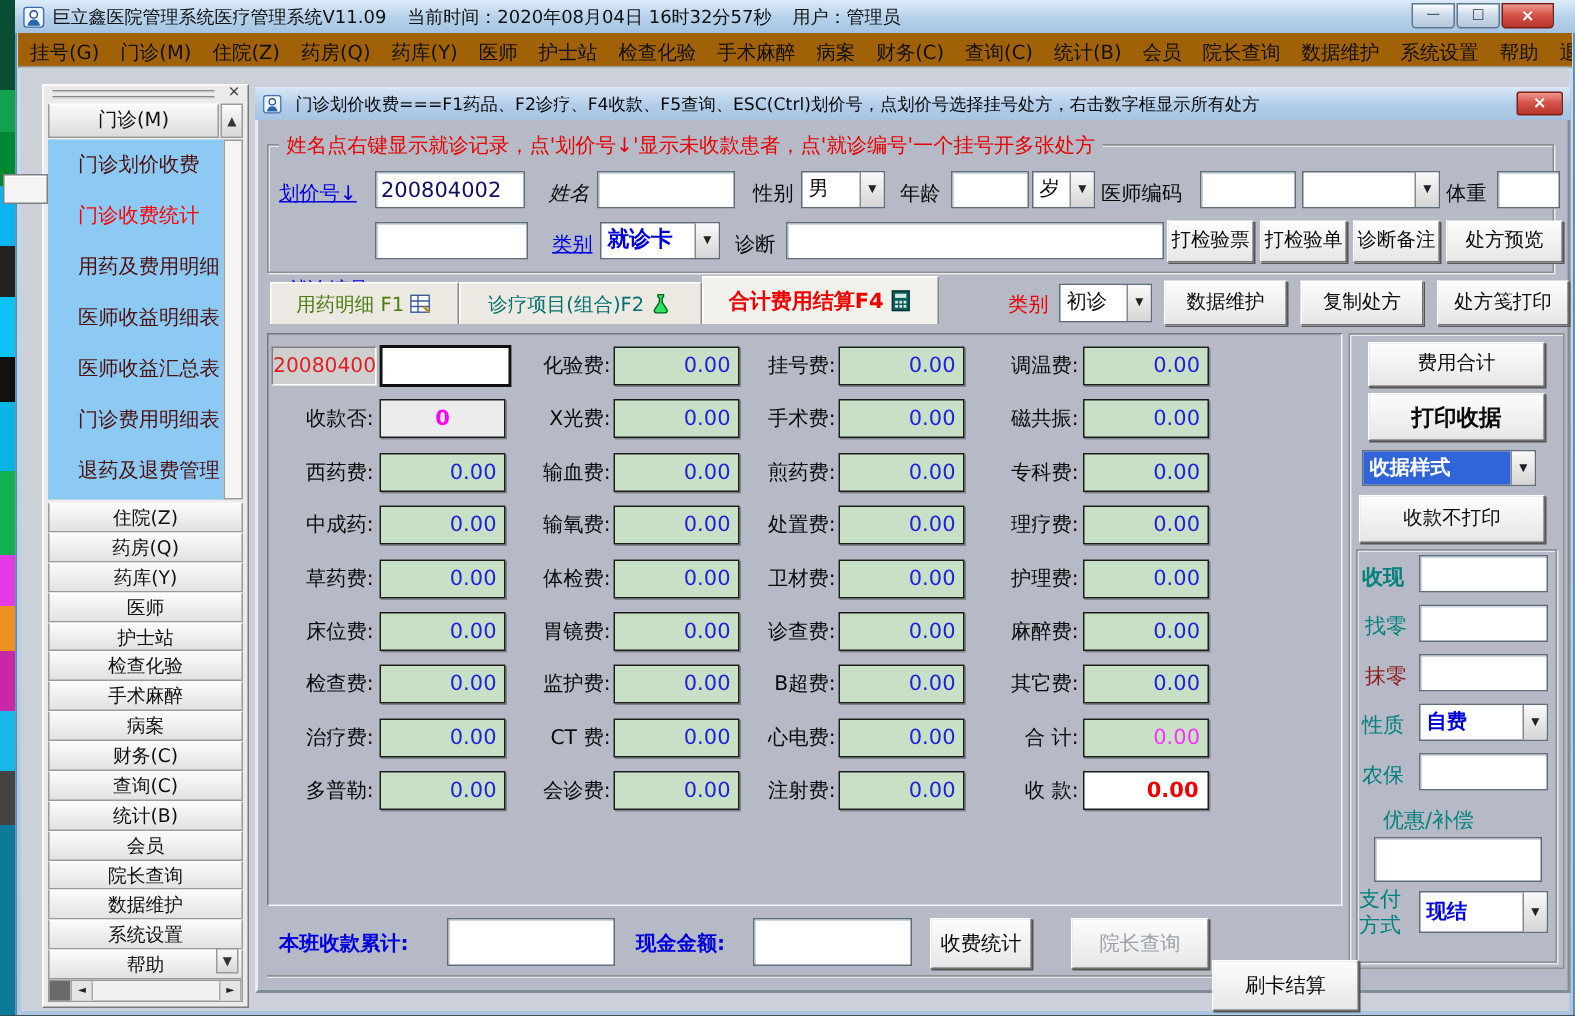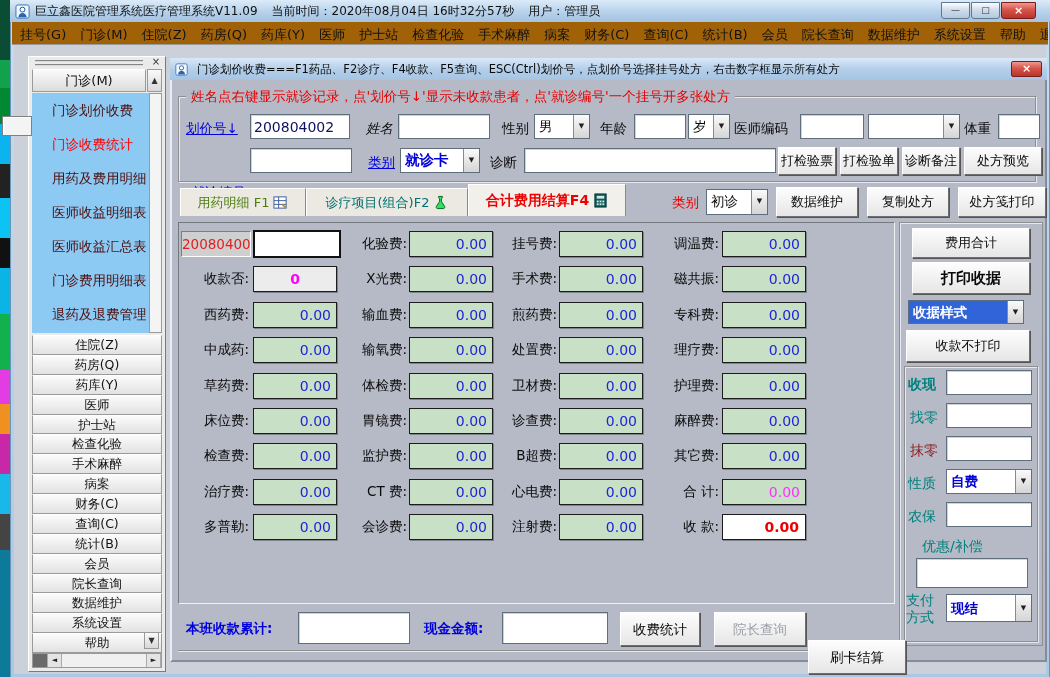--- a/index.html
+++ b/index.html
@@ -426,18 +426,18 @@
     <span class="combo-val blue" style="line-height:26px;">现结</span>
     <span class="combo-arrow" style="line-height:26px;">▼</span>
   </div>
 
   <div class="abs" style="left:178px;top:650px;width:717px;border-top:1px solid #8f8f8f;box-shadow:0 1px 0 #e6e9ef;"></div>
   <span class="abs lbl-blue" style="left:186px;top:620px;font-weight:bold;">本班收款累计:</span>
   <input class="abs win-input bb-input" style="left: 298px; top: 612px; width: 112px;">
   <span class="abs lbl-blue" style="left:424px;top:620px;font-weight:bold;">现金金额:</span>
   <input class="abs win-input bb-input" style="left: 502px; top: 612px; width: 106px;">
   <div id="bottom-buttons">
-      <div class="btn bb-btn" style="position: absolute; left: 620px; top: 612px; width: 80px;">收费统计</div>
+      <div class="btn bb-btn" style="position: absolute; left: 620px; top: 612px; width: 68px;">收费统计</div>
       <div class="btn bb-btn disabled" style="position: absolute; left: 714px; top: 612px; width: 92px;">院长查询</div>
       <div class="btn bb-btn" style="position: absolute; left: 808px; top: 612px; width: 98px; margin-top: 28px;">刷卡结算</div>
     </div>
 
 </div>
 
 </body></html>

